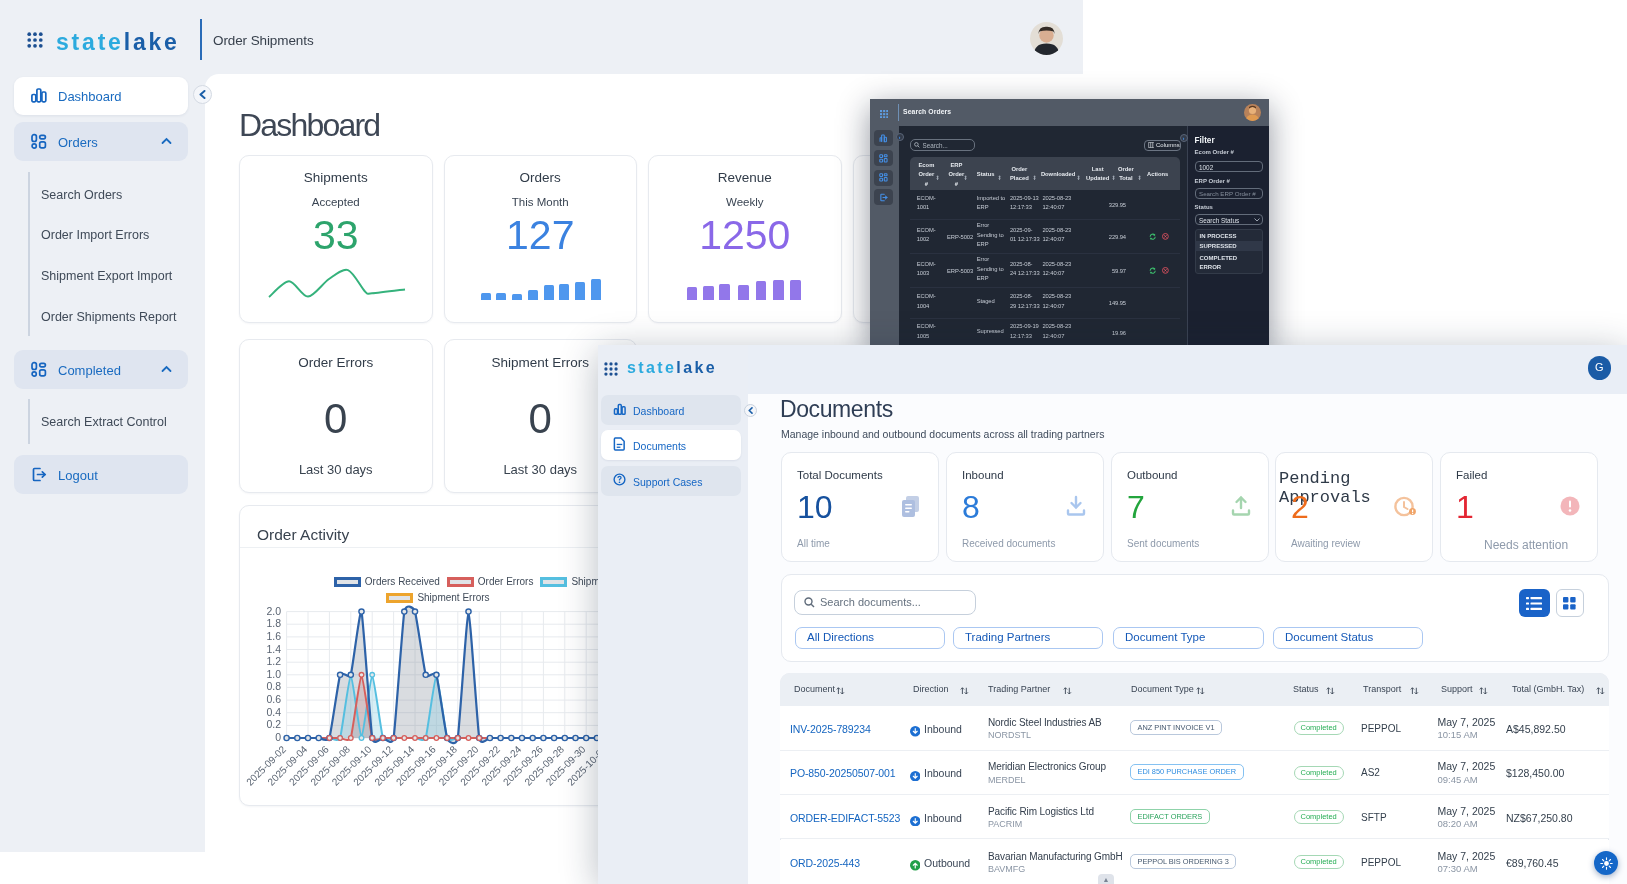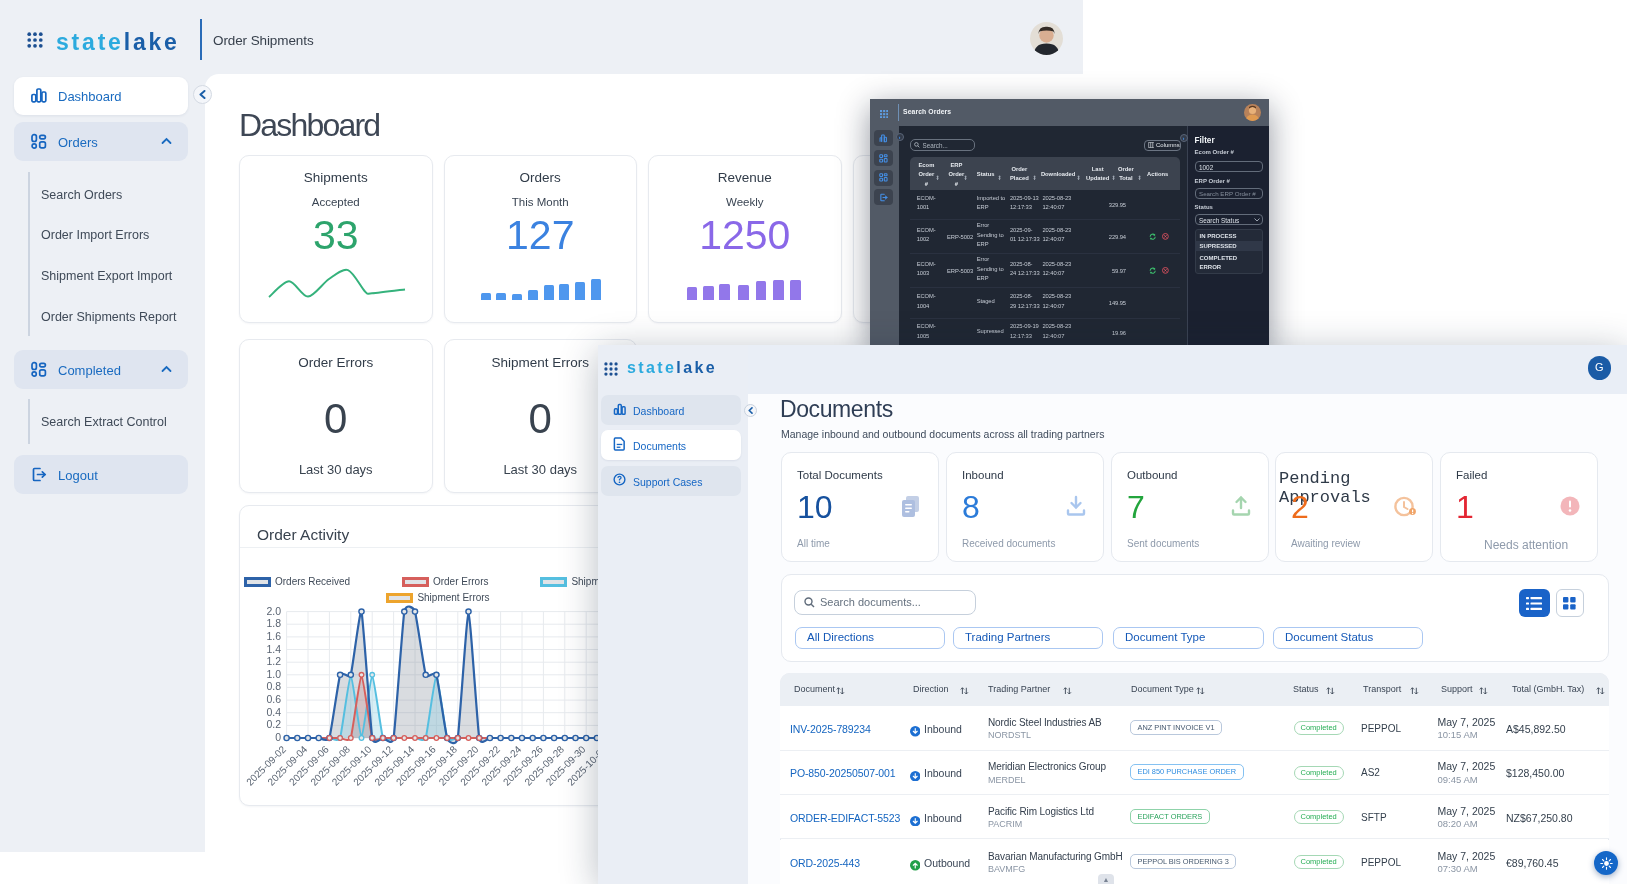--- a/index.html
+++ b/index.html
@@ -150,21 +150,21 @@
   </div>
   <div class="abs" style="left:443.5px;top:339px;width:193.5px;height:154px;background:#ffffff;border:1px solid #e7eaef;border-radius:10px;box-shadow:0 1px 2px rgba(40,60,90,.05);">
     <div class="abs" style="left:0;top:15px;width:100%;text-align:center;font-size:13.5px;color:#313c49;">Shipment Errors</div>
     <div class="abs" style="left:0;top:55px;width:100%;text-align:center;font-size:42px;color:#39434f;">0</div>
     <div class="abs" style="left:0;top:122px;width:100%;text-align:center;font-size:13px;color:#39434f;">Last 30 days</div>
   </div>
 
   <div class="abs" style="left:239px;top:505px;width:602.5px;height:301px;background:#ffffff;border:1px solid #e7eaef;border-radius:10px;box-shadow:0 1px 2px rgba(40,60,90,.05);overflow:hidden;">
     <div class="abs" style="left:17px;top:20px;font-size:15.5px;color:#39434f;">Order Activity</div>
     <div class="abs" style="left:0;top:41px;width:100%;height:1px;background:#edf0f3;"></div>
-    <div class="abs" style="left:4px;top:70px;width:398px;display:flex;justify-content:space-between;gap:7px;align-items:center;">
+    <div class="abs" style="left:4px;top:70px;width:398px;display:flex;justify-content:flex-end;gap:7px;align-items:center;">
       <div style="display:flex;gap:4px;align-items:center;">
             <span style="display:inline-block;width:27px;height:10px;background:#e0e3e7;border:3px solid #2d62a8;"></span>
             <span style="font-size:10px;color:#404b59;">Orders Received</span>
           </div>
       <div style="display:flex;gap:4px;align-items:center;">
             <span style="display:inline-block;width:27px;height:10px;background:#e0e3e7;border:3px solid #d65f5c;"></span>
             <span style="font-size:10px;color:#404b59;">Order Errors</span>
           </div>
       <div style="display:flex;gap:4px;align-items:center;">
             <span style="display:inline-block;width:27px;height:10px;background:#e0e3e7;border:3px solid #55bfe0;"></span>

